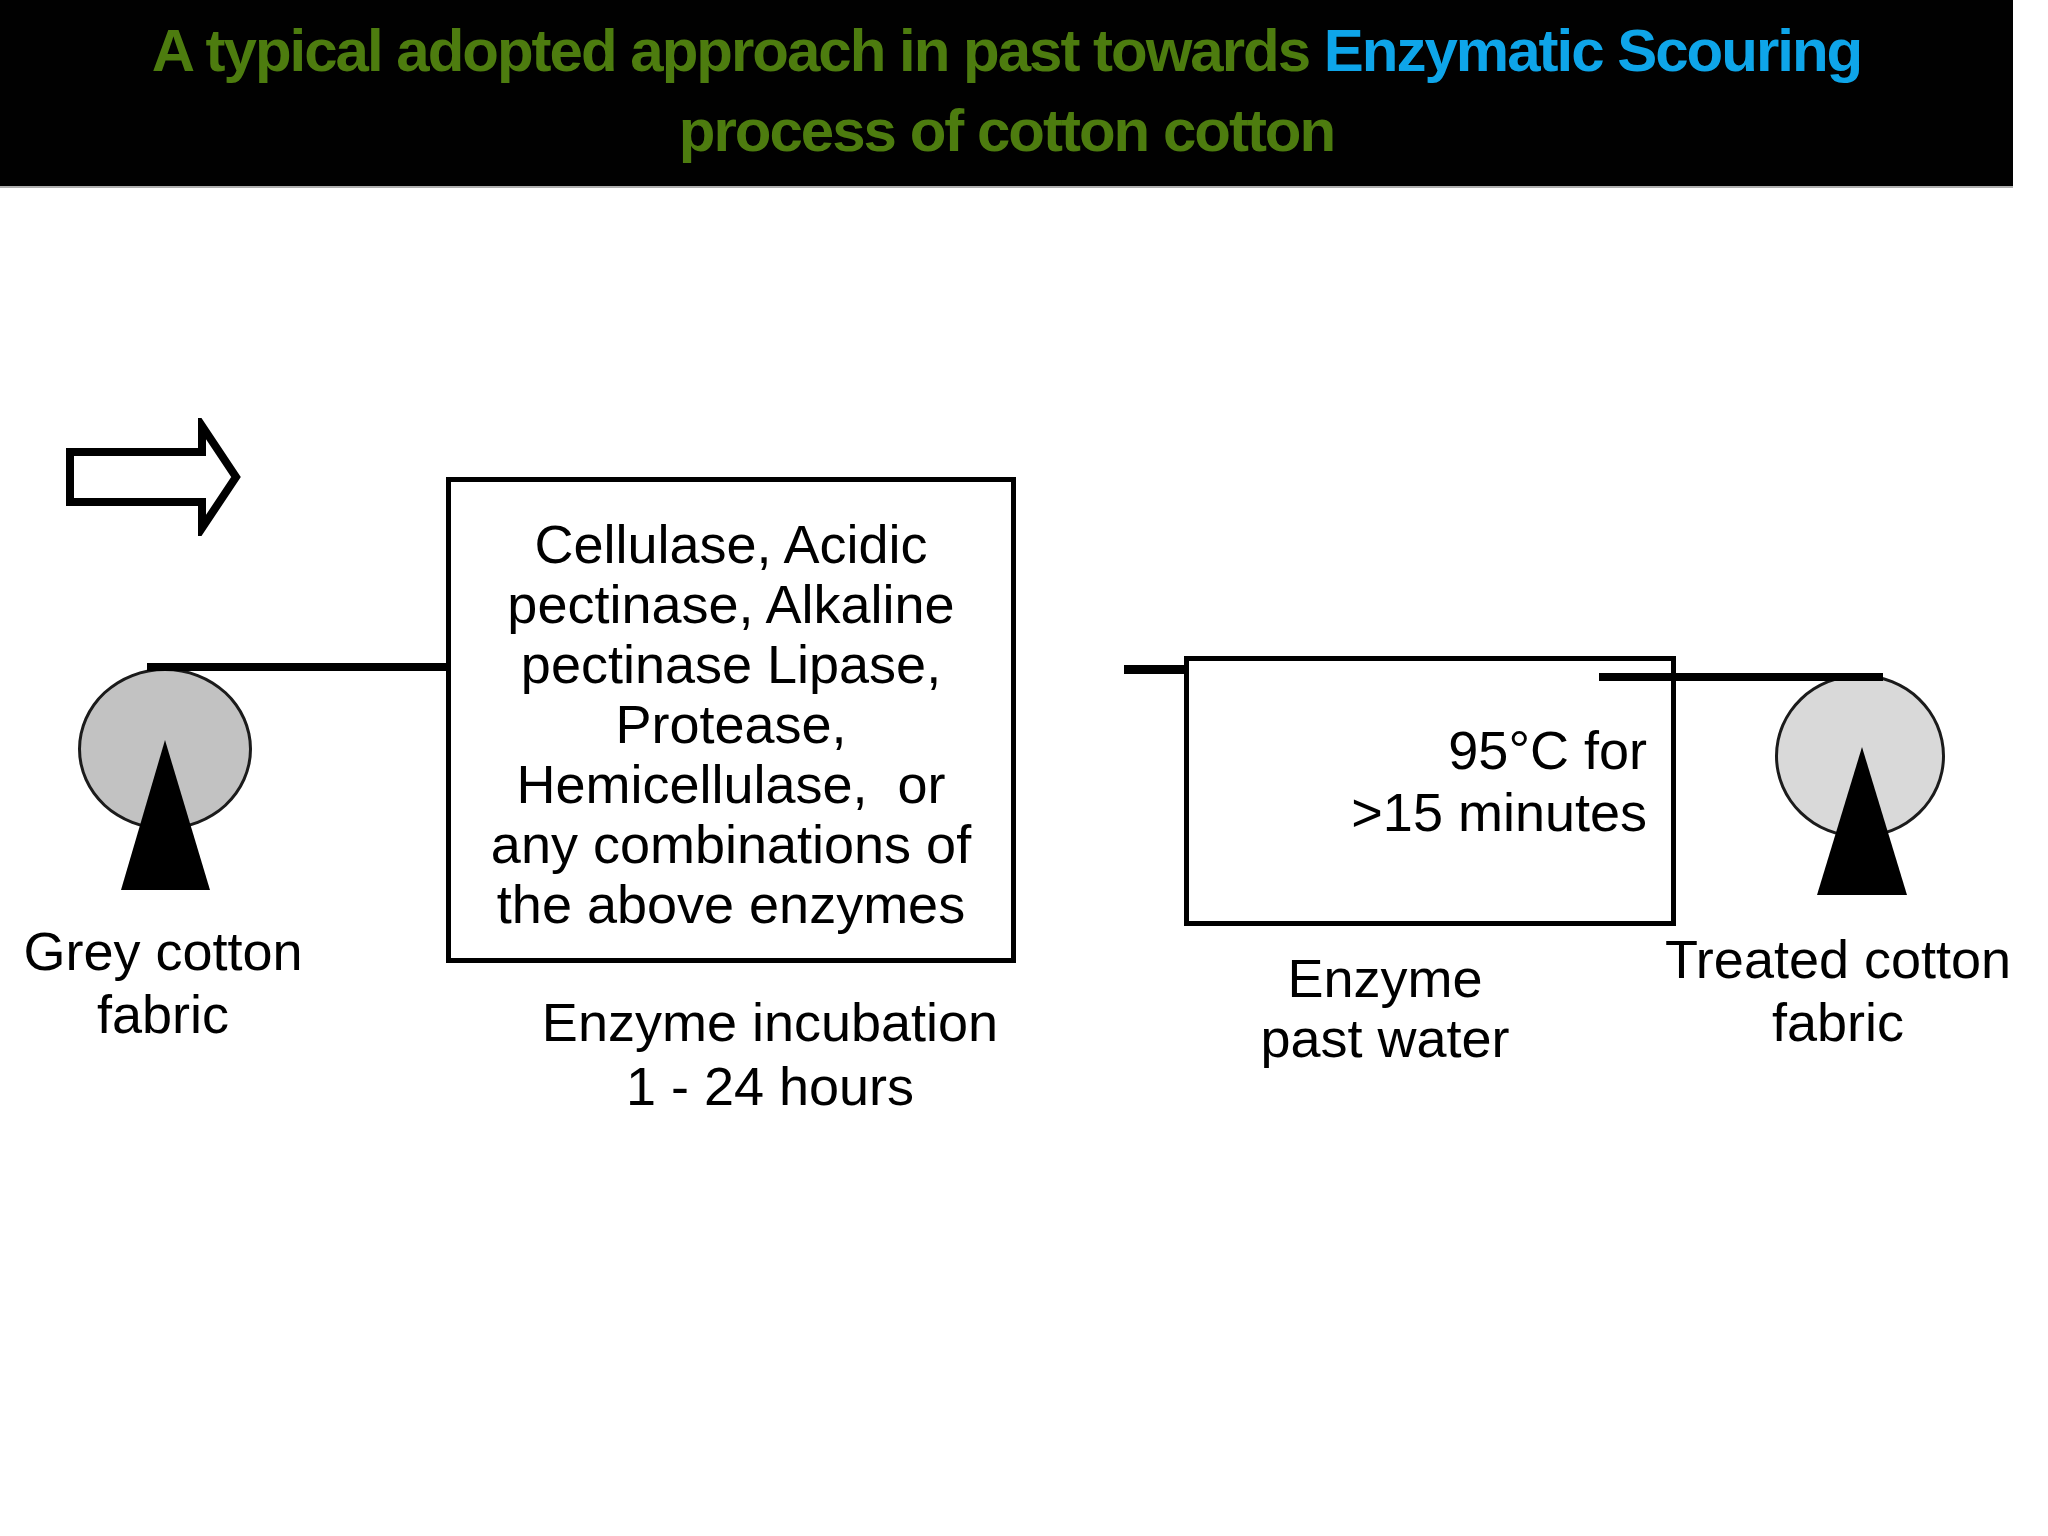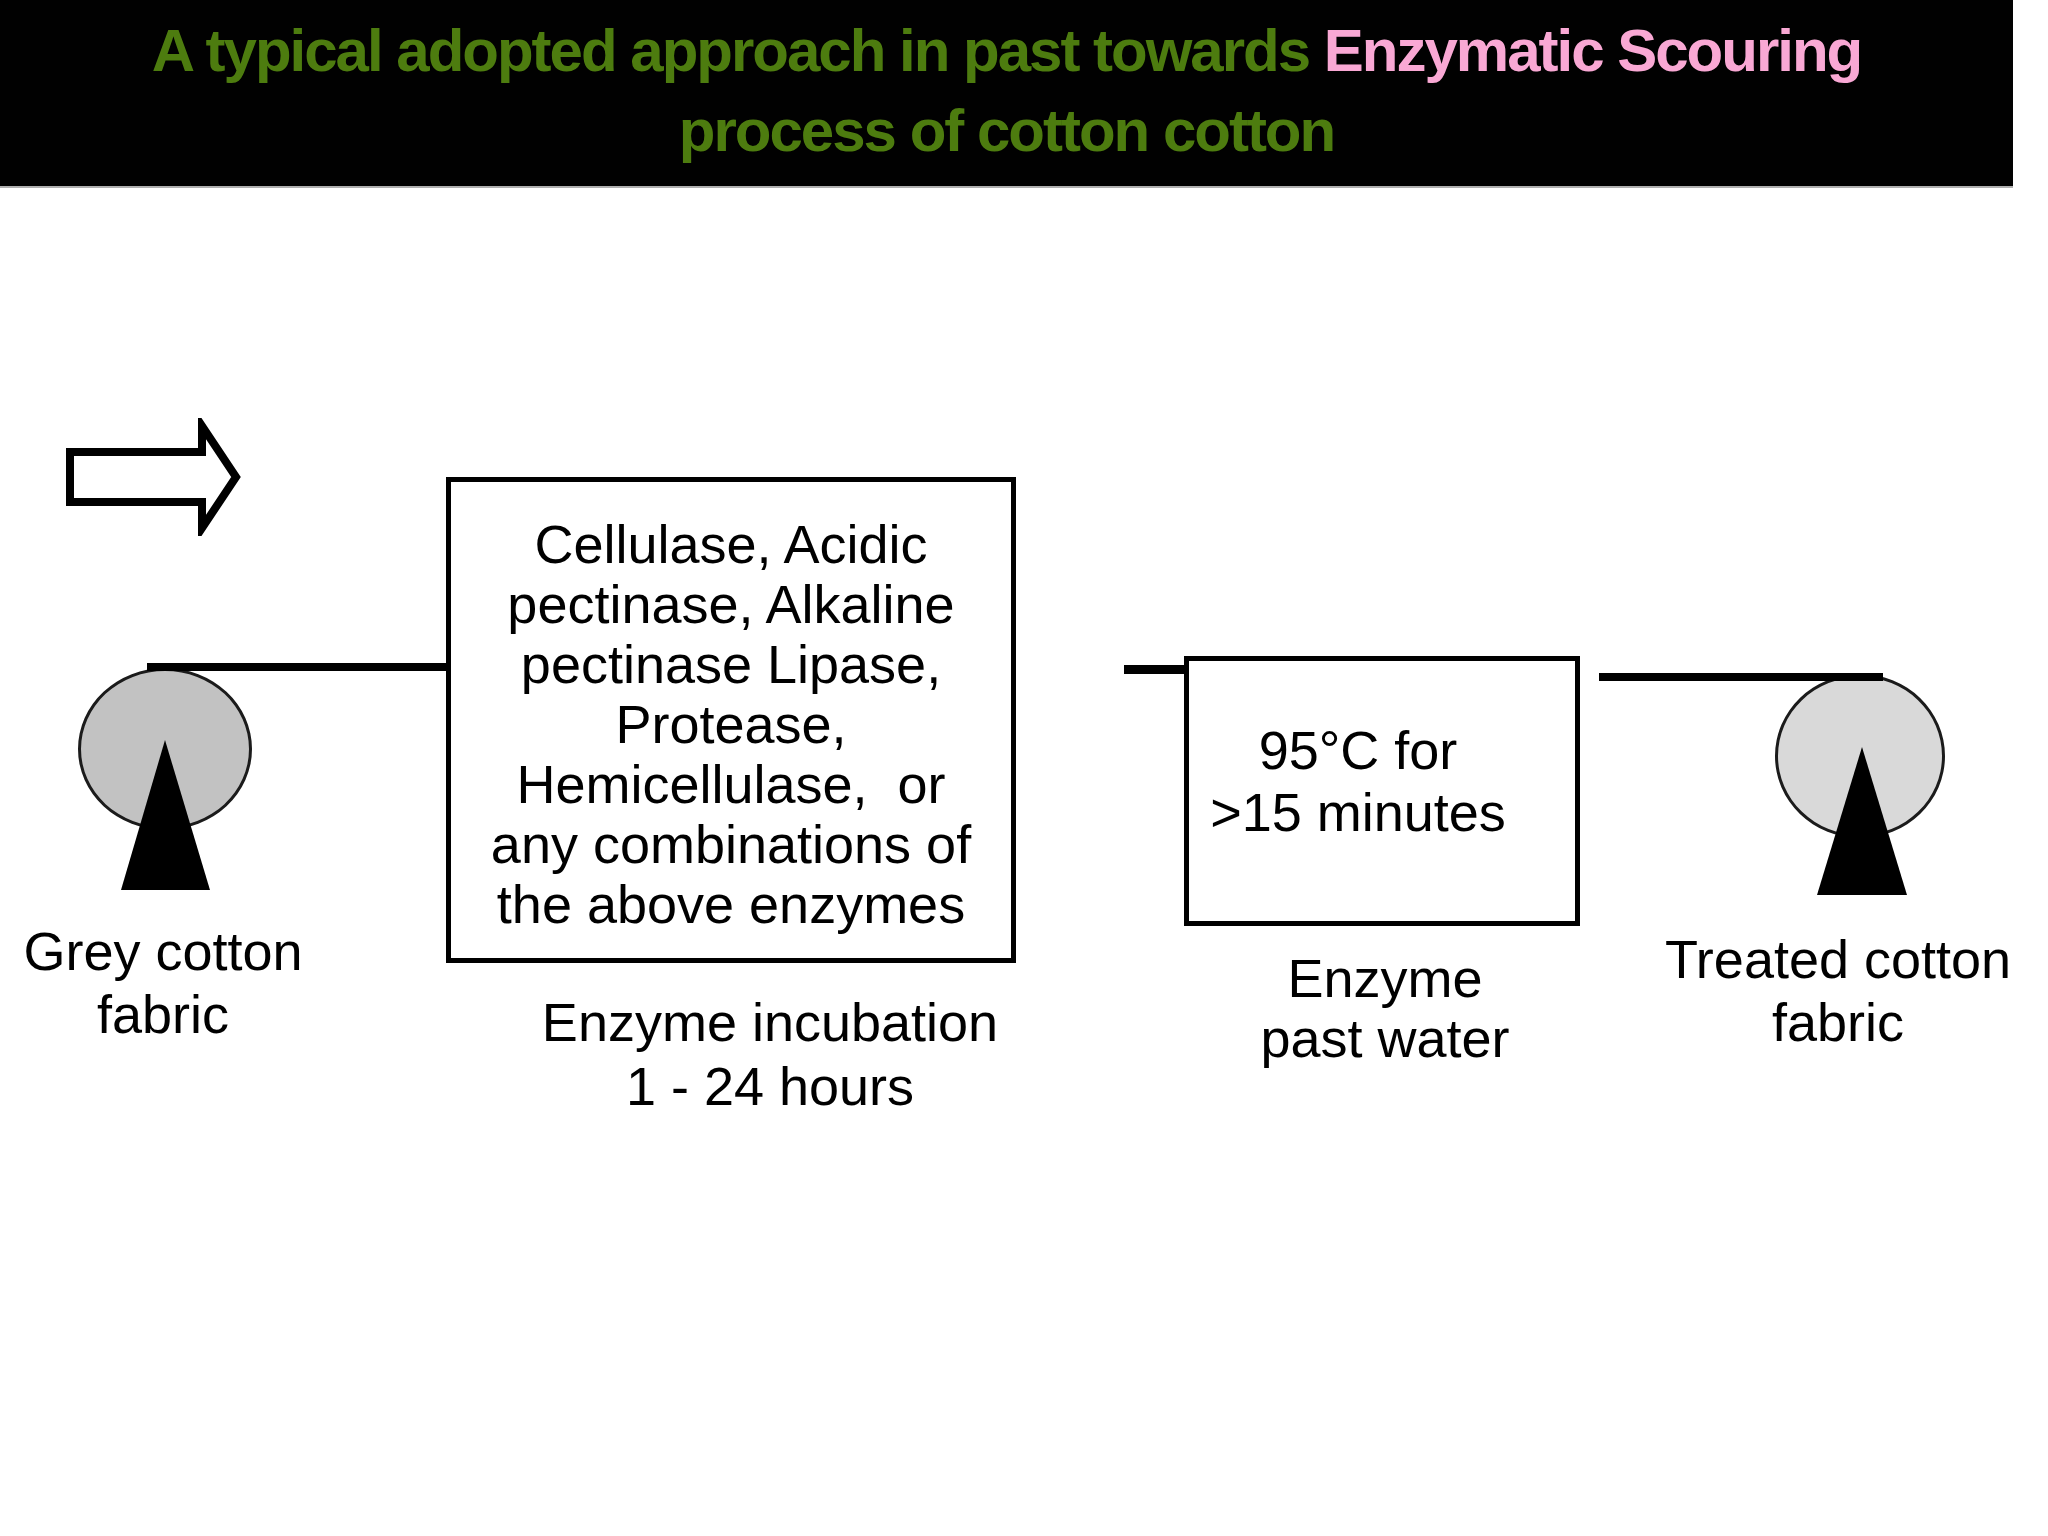--- a/index.html
+++ b/index.html
@@ -19,21 +19,21 @@
   }
   .title-line{
     position:absolute;left:0;width:100%;
     text-align:center;
     font-size:60px;font-weight:bold;letter-spacing:-2px;
     line-height:66px;white-space:nowrap;
   }
   .title-line.l1{top:18px;}
   .title-line.l2{top:98px;}
   .t-green{color:#4d7c0f;}
-  .t-white{color:#f9a8d4;margin-top:11px;}
+  .t-white{color:#0ea5e9;margin-top:11px;}
   
   .hline{position:absolute;background:#000;z-index:3;}
   
   .roll-circle{
     position:absolute;border-radius:50%;
     border:3px solid #1b1b1b;box-sizing:border-box;z-index:2;
   }
   .roll-triangle{
     position:absolute;width:0;height:0;z-index:4;
   }
@@ -93,21 +93,21 @@
       <div class="ebox-line">Hemicellulase,  or</div>
       <div class="ebox-line">any combinations of</div>
       <div class="ebox-line">the above enzymes</div>
     </div>
   </div>
   <div class="caption" style="left:430px;top:990px;width:680px;line-height:64px;">
     <div>Enzyme incubation</div>
     <div>1 - 24 hours</div>
   </div>
 
-  <div class="pbox" style="left:1184px;top:656px;width:396px;height:270px;">
+  <div class="pbox" style="left:1184px;top:656px;width:492px;height:270px;text-align:right;">
     <div class="rbox-text">
       <div>95°C for</div>
       <div>&gt;15 minutes</div>
     </div>
   </div>
   <div class="caption" style="left:1185px;top:948px;width:400px;line-height:60px;">
     <div>Enzyme</div>
     <div>past water</div>
   </div>
 

